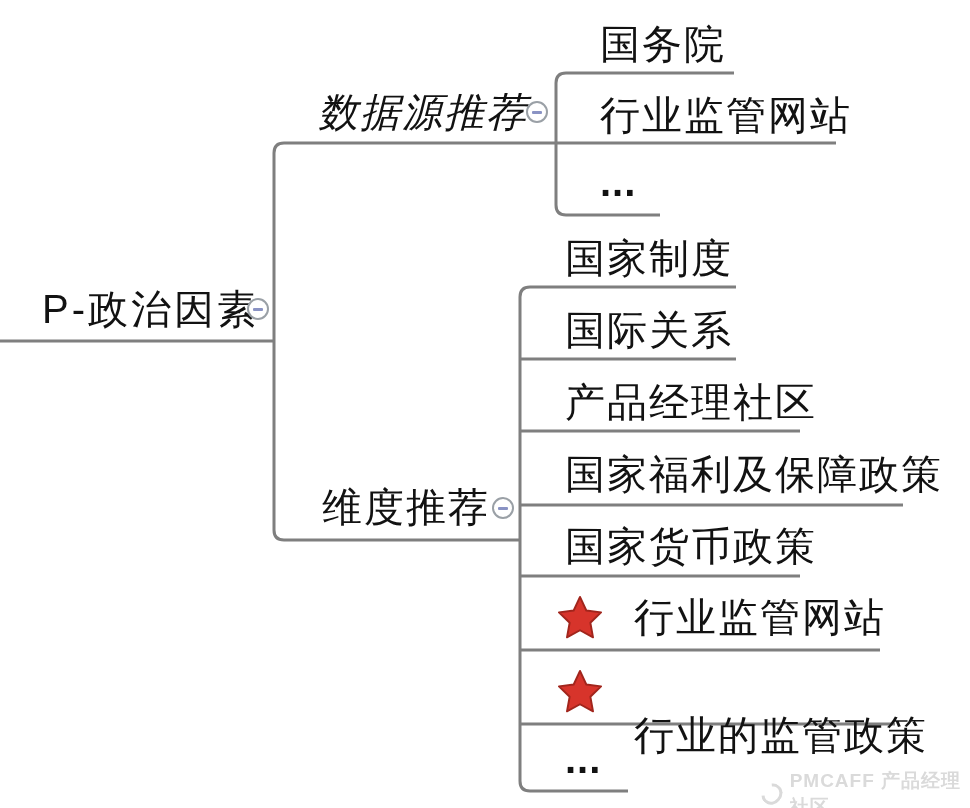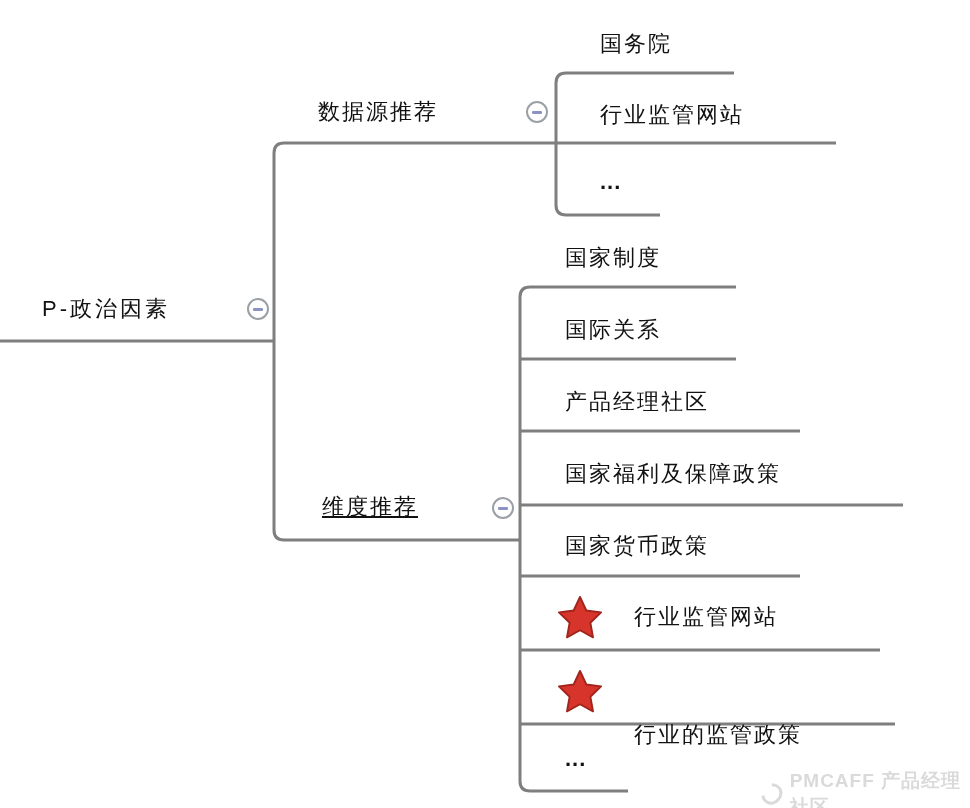--- a/index.html
+++ b/index.html
@@ -15,21 +15,21 @@
   html,body{margin:0;padding:0;background:var(--background);}
   .canvas{
     position:relative;width:970px;height:808px;overflow:hidden;
     background:var(--background);
     font-family:"Liberation Sans","DejaVu Sans",sans-serif;
   }
   .connectors{position:absolute;left:0;top:0;width:970px;height:808px;pointer-events:none;}
   .connectors path{fill:none;stroke:var(--line-color);stroke-width:3px;}
   .node{
     position:absolute;white-space:nowrap;
-    font-size:22px;line-height:38px;font-weight:500;
+    font-size:40px;line-height:38px;font-weight:500;
     color:var(--text-color);letter-spacing:2px;cursor:default;
   }
   .node.root{letter-spacing:3px;}
   .node.dots{font-weight:700;letter-spacing:1px;}
   .collapse-btn{
     position:absolute;width:22px;height:22px;box-sizing:border-box;
     border:2px solid var(--button-border);border-radius:50%;background:#fff;
     display:flex;align-items:center;justify-content:center;
   }
   .collapse-btn .minus{width:10px;height:3px;border-radius:1px;background:var(--button-minus);}
@@ -53,30 +53,30 @@
     <path d="M 0 341 H 274 M 556 143 H 284 Q 274 143 274 153 V 530 Q 274 540 284 540 H 520"></path>
     <path d="M 734 73 H 566 Q 556 73 556 83 V 205 Q 556 215 566 215 H 660 M 556 143 H 836"></path>
     <path d="M 736 287 H 530 Q 520 287 520 297 V 781 Q 520 791 530 791 H 628 M 520 359 H 736 M 520 431 H 800 M 520 505 H 903 M 520 576 H 800 M 520 650 H 880 M 520 724 H 895"></path>
   </svg>
 
   <div class="node root" style="left:42px;top:290px;">P-政治因素</div>
   <div class="collapse-btn" style="left:247px;top:298px;">
     <div class="minus"></div>
   </div>
 
-  <div class="node" style="left:318px;top:93px;">数据源推荐</div>
+  <div class="node" style="left:318px;top:93px;font-style:italic;">数据源推荐</div>
   <div class="collapse-btn" style="left:526px;top:101px;">
     <div class="minus"></div>
   </div>
 
   <div class="node" style="left:600px;top:25px;">国务院</div>
   <div class="node" style="left:600px;top:96px;">行业监管网站</div>
   <div class="node dots" style="left:600px;top:163px;">...</div>
 
-  <div class="node" style="left:322px;top:488px;text-decoration:underline;">维度推荐</div>
+  <div class="node" style="left:322px;top:488px;">维度推荐</div>
   <div class="collapse-btn" style="left:492px;top:497px;">
     <div class="minus"></div>
   </div>
 
   <div class="node" style="left:565px;top:239px;">国家制度</div>
   <div class="node" style="left:565px;top:311px;">国际关系</div>
   <div class="node" style="left:565px;top:383px;">产品经理社区</div>
   <div class="node" style="left:565px;top:455px;">国家福利及保障政策</div>
   <div class="node" style="left:565px;top:527px;">国家货币政策</div>
 

